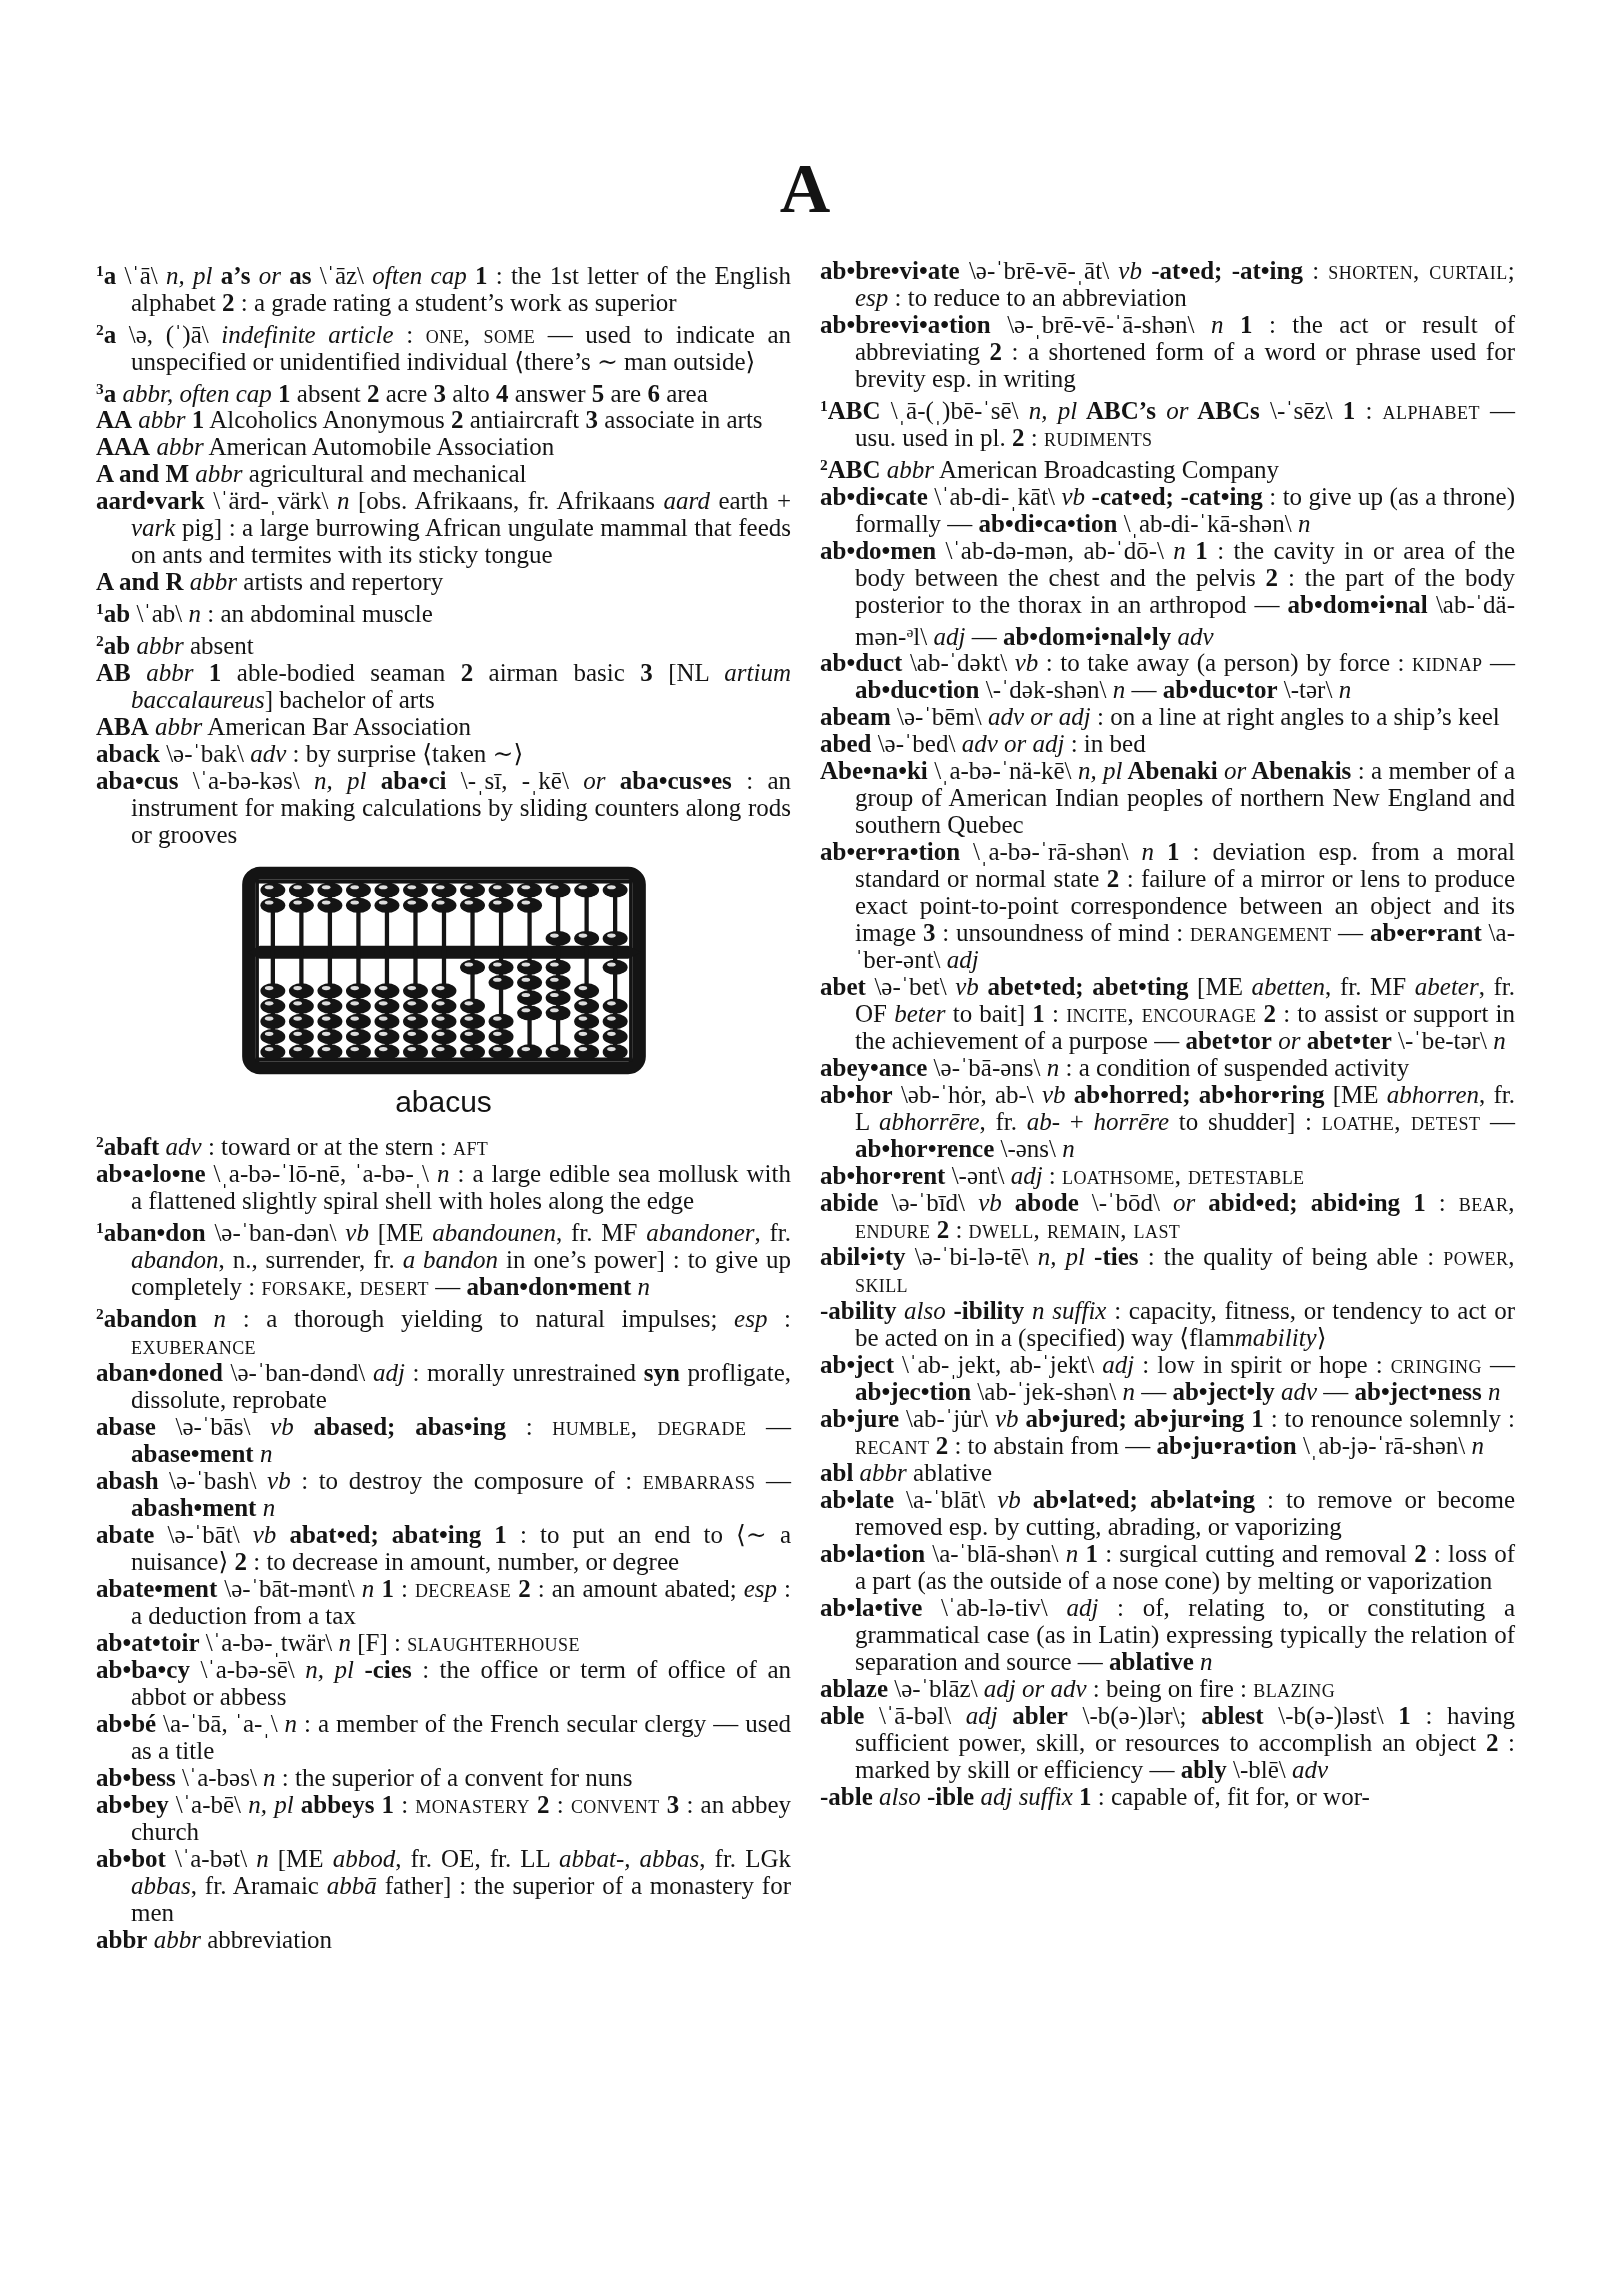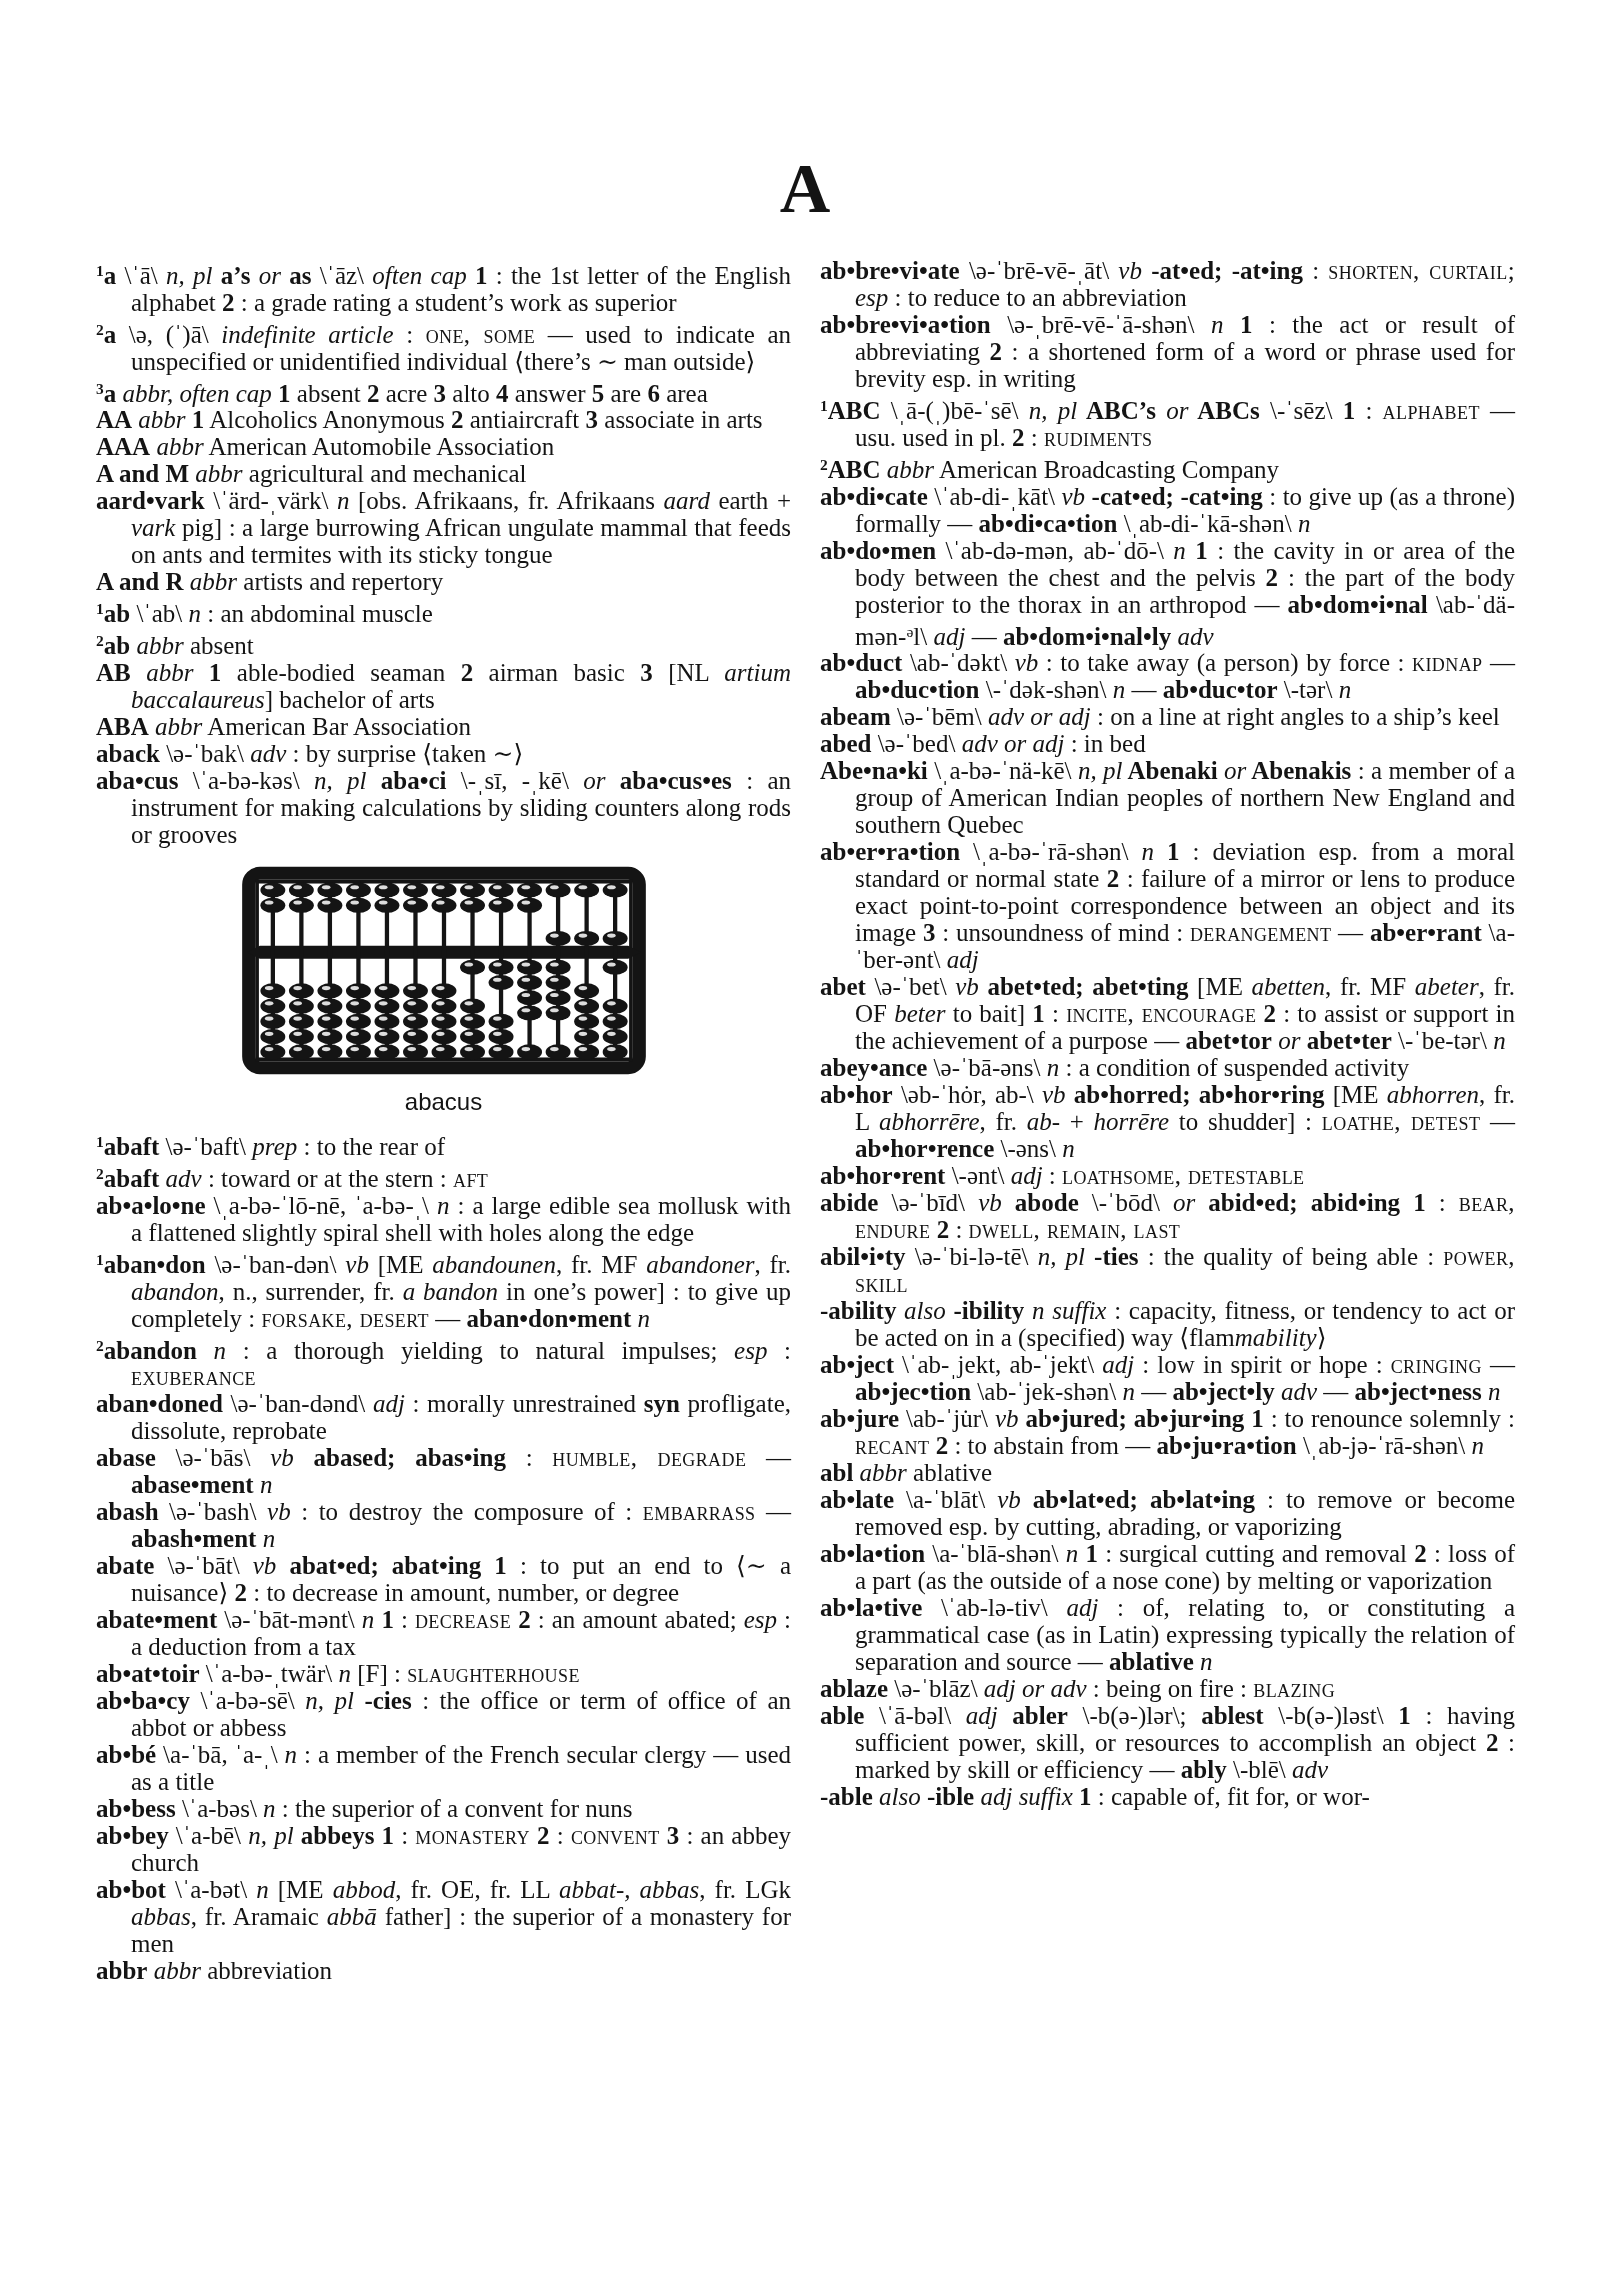--- a/index.html
+++ b/index.html
@@ -45,21 +45,21 @@
   .rpsup{font-size:0.62em;vertical-align:0.5em;}
   .figure{
     width:410px;
     margin:16.5px auto 13px auto;
     text-align:center;
     text-indent:0;
   }
   .figure svg{display:block;margin:0 auto;}
   .fig-caption{
     font-family:"Liberation Sans","DejaVu Sans",sans-serif;
-    font-size:24px;
+    font-size:30px;
     margin-top:11px;
     text-align:center;
     color:#141414;
   }
 </style>
 </head>
 <body>
 
 <div class="page">
   <div class="page-letter">A</div>
@@ -301,21 +301,20 @@
               <ellipse cx="404" cy="185.6" rx="13.4" ry="8.1" fill="#141414"></ellipse>
               <ellipse cx="400" cy="182.6" rx="4.6" ry="2.2" fill="#ffffff" opacity="0.85"></ellipse>
               <ellipse cx="404" cy="169.2" rx="13.4" ry="8.1" fill="#141414"></ellipse>
               <ellipse cx="400" cy="166.2" rx="4.6" ry="2.2" fill="#ffffff" opacity="0.85"></ellipse>
               <ellipse cx="404" cy="152.8" rx="13.4" ry="8.1" fill="#141414"></ellipse>
               <ellipse cx="400" cy="149.8" rx="4.6" ry="2.2" fill="#ffffff" opacity="0.85"></ellipse>
             </g>
           </svg>
           <div class="fig-caption">abacus</div>
         </div>
-        <p class="entry"><span class="rsup">1</span><span class="rb">abaft</span><span> \ə-ˈbaft\ </span><span class="ri">prep</span><span> : to the rear of</span></p>
         <p class="entry"><span class="rsup">2</span><span class="rb">abaft</span><span class="ri"> adv</span><span> : toward or at the stern : </span><span class="rsc">aft</span></p>
         <p class="entry"><span class="rb">ab•a•lo•ne</span><span> \ˌa-bə-ˈlō-nē, ˈa-bə-ˌ\ </span><span class="ri">n</span><span> : a large edible sea mollusk with a flattened slightly spiral shell with holes along the edge</span></p>
         <p class="entry"><span class="rsup">1</span><span class="rb">aban•don</span><span> \ə-ˈban-dən\ </span><span class="ri">vb</span><span> [ME </span><span class="ri">abandounen</span><span>, fr. MF </span><span class="ri">abandoner</span><span>, fr. </span><span class="ri">abandon</span><span>, n., surrender, fr. </span><span class="ri">a bandon</span><span> in one’s power] : to give up completely : </span><span class="rsc">forsake, desert</span><span> — </span><span class="rb">aban•don•ment</span><span class="ri"> n</span></p>
         <p class="entry"><span class="rsup">2</span><span class="rb">abandon</span><span class="ri"> n</span><span> : a thorough yielding to natural impulses; </span><span class="ri">esp</span><span> : </span><span class="rsc">exuberance</span></p>
         <p class="entry"><span class="rb">aban•doned</span><span> \ə-ˈban-dənd\ </span><span class="ri">adj</span><span> : morally unrestrained </span><span class="rb">syn</span><span> profligate, dissolute, reprobate</span></p>
         <p class="entry"><span class="rb">abase</span><span> \ə-ˈbās\ </span><span class="ri">vb</span><span class="rb"> abased; abas•ing</span><span> : </span><span class="rsc">humble, degrade</span><span> — </span><span class="rb">abase•ment</span><span class="ri"> n</span></p>
         <p class="entry"><span class="rb">abash</span><span> \ə-ˈbash\ </span><span class="ri">vb</span><span> : to destroy the composure of : </span><span class="rsc">embarrass</span><span> — </span><span class="rb">abash•ment</span><span class="ri"> n</span></p>
         <p class="entry"><span class="rb">abate</span><span> \ə-ˈbāt\ </span><span class="ri">vb</span><span class="rb"> abat•ed; abat•ing</span><span class="rb"> 1</span><span> : to put an end to ⟨∼ a nuisance⟩ </span><span class="rb">2</span><span> : to decrease in amount, number, or degree</span></p>
         <p class="entry"><span class="rb">abate•ment</span><span> \ə-ˈbāt-mənt\ </span><span class="ri">n</span><span class="rb"> 1</span><span> : </span><span class="rsc">decrease</span><span class="rb"> 2</span><span> : an amount abated; </span><span class="ri">esp</span><span> : a deduction from a tax</span></p>
         <p class="entry"><span class="rb">ab•at•toir</span><span> \ˈa-bə-ˌtwär\ </span><span class="ri">n</span><span> [F] : </span><span class="rsc">slaughterhouse</span></p>

